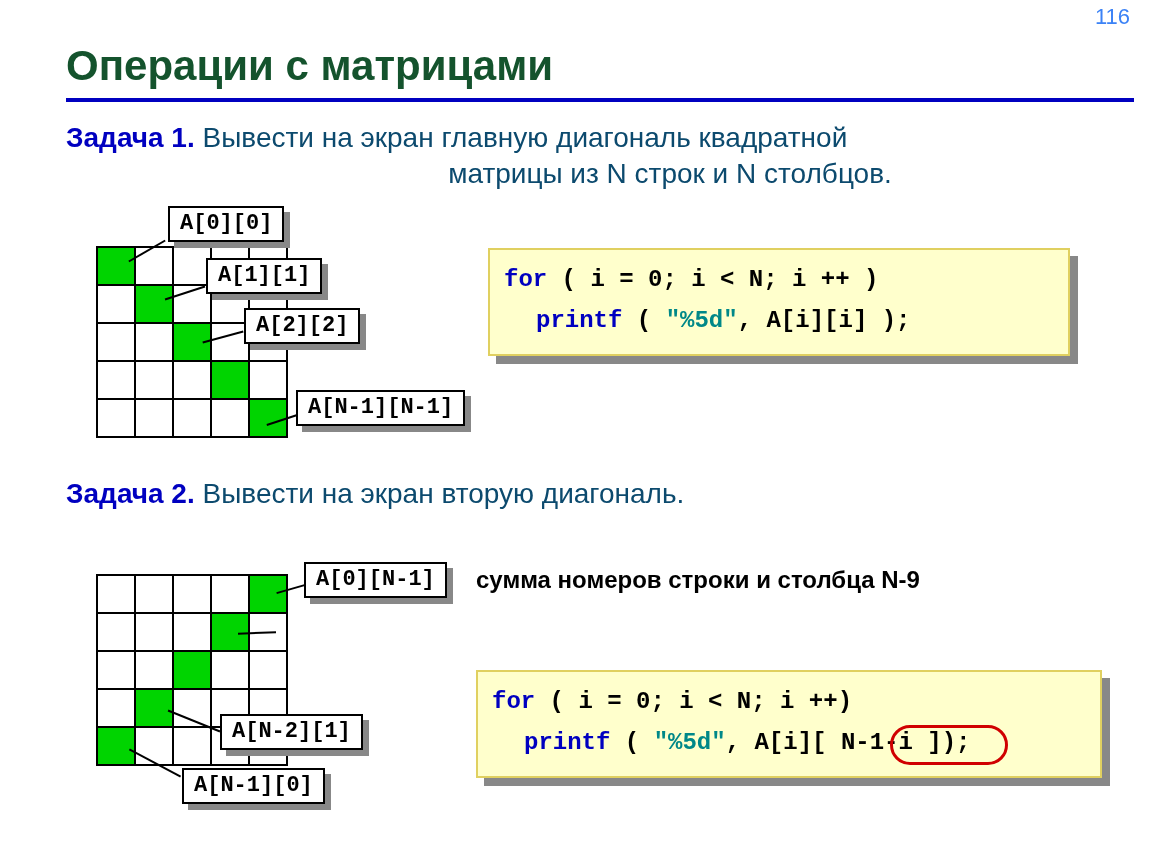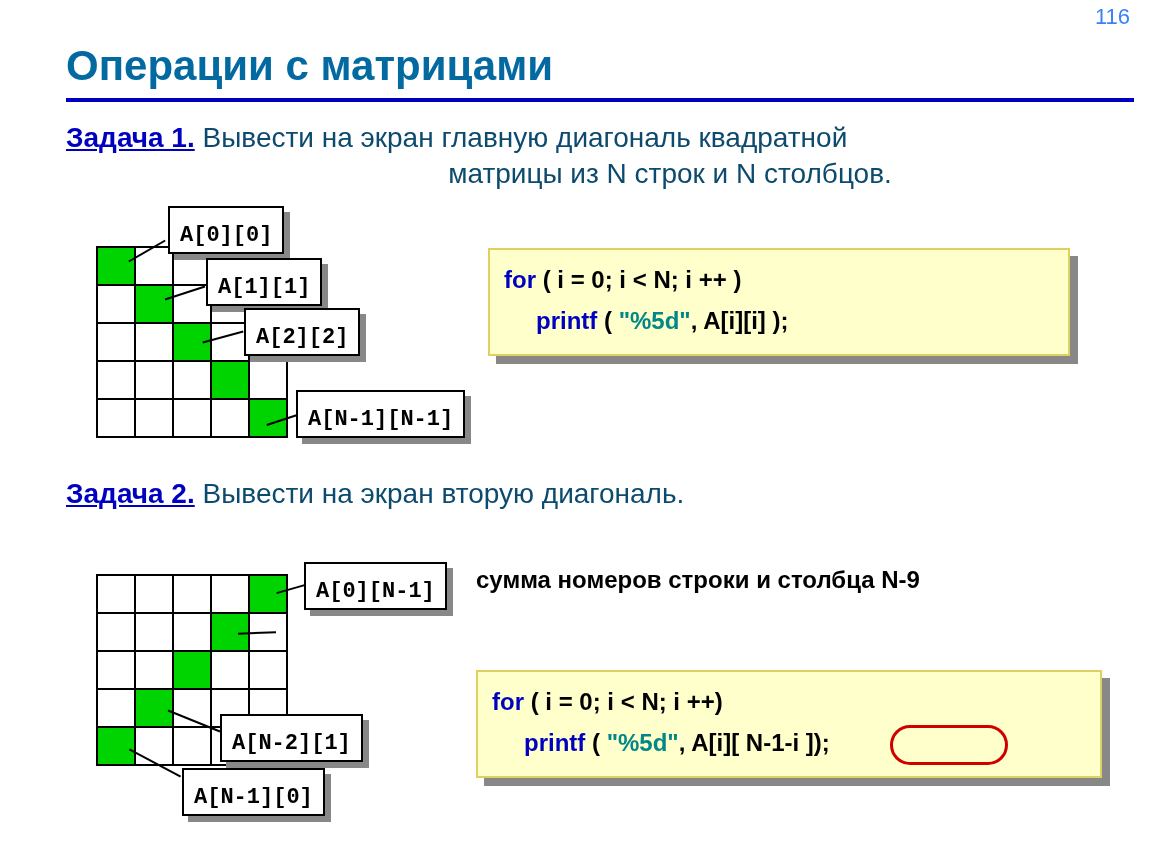--- a/index.html
+++ b/index.html
@@ -15,35 +15,34 @@
   .page-number {
     position: absolute;
     top: 4px;
     right: 20px;
     font-size: 22px;
     color: #3b82f6;
   }
   .title {
     font-size: 42px;
     font-weight: bold;
-    color: #0369a1;
+    color: #14532d;
     padding: 42px 0 8px 66px;
   }
   .rule {
     border-bottom: 4px solid #0000c0;
     margin: 0 16px 0 66px;
   }
   .task-block {
     margin: 20px 16px 0 66px;
     font-size: 28px;
   }
   .task-label {
     color: #0000c0;
     font-weight: bold;
-    text-decoration: underline;
   }
   .task-text {
     color: #0c4a6e;
   }
   .task-indent {
     margin-left: 140px;
     margin-top: 4px;
     text-align: center;
   }
   .content-area {
@@ -73,35 +72,35 @@
   .matrix td.g { background: #00d400; }
 
   .callout {
     position: absolute;
     background: #fff;
     border: 2px solid #000;
     box-shadow: 6px 6px 0 #888;
     font-family: "Courier New", monospace;
     font-weight: bold;
     font-size: 22px;
-    padding: 15px 10px 4px 10px;
+    padding: 3px 10px 4px 10px;
     white-space: nowrap;
   }
   .pointer-line {
     position: absolute;
     background: #000;
     height: 2px;
   }
 
   .codebox {
     position: absolute;
     background: #ffffcc;
     border: 2px solid #e0d060;
     box-shadow: 8px 8px 0 #888;
-    font-family: Liberation Sans, sans-serif;
+    font-family: Liberation Mono, monospace;
     font-weight: bold;
     font-size: 24px;
     padding: 10px 14px 12px 14px;
     line-height: 1.7;
   }
   .blue { color: #0000c0; }
   .teal { color: #008888; }
   .oval {
     position: absolute;
     border: 3px solid #d00000;

